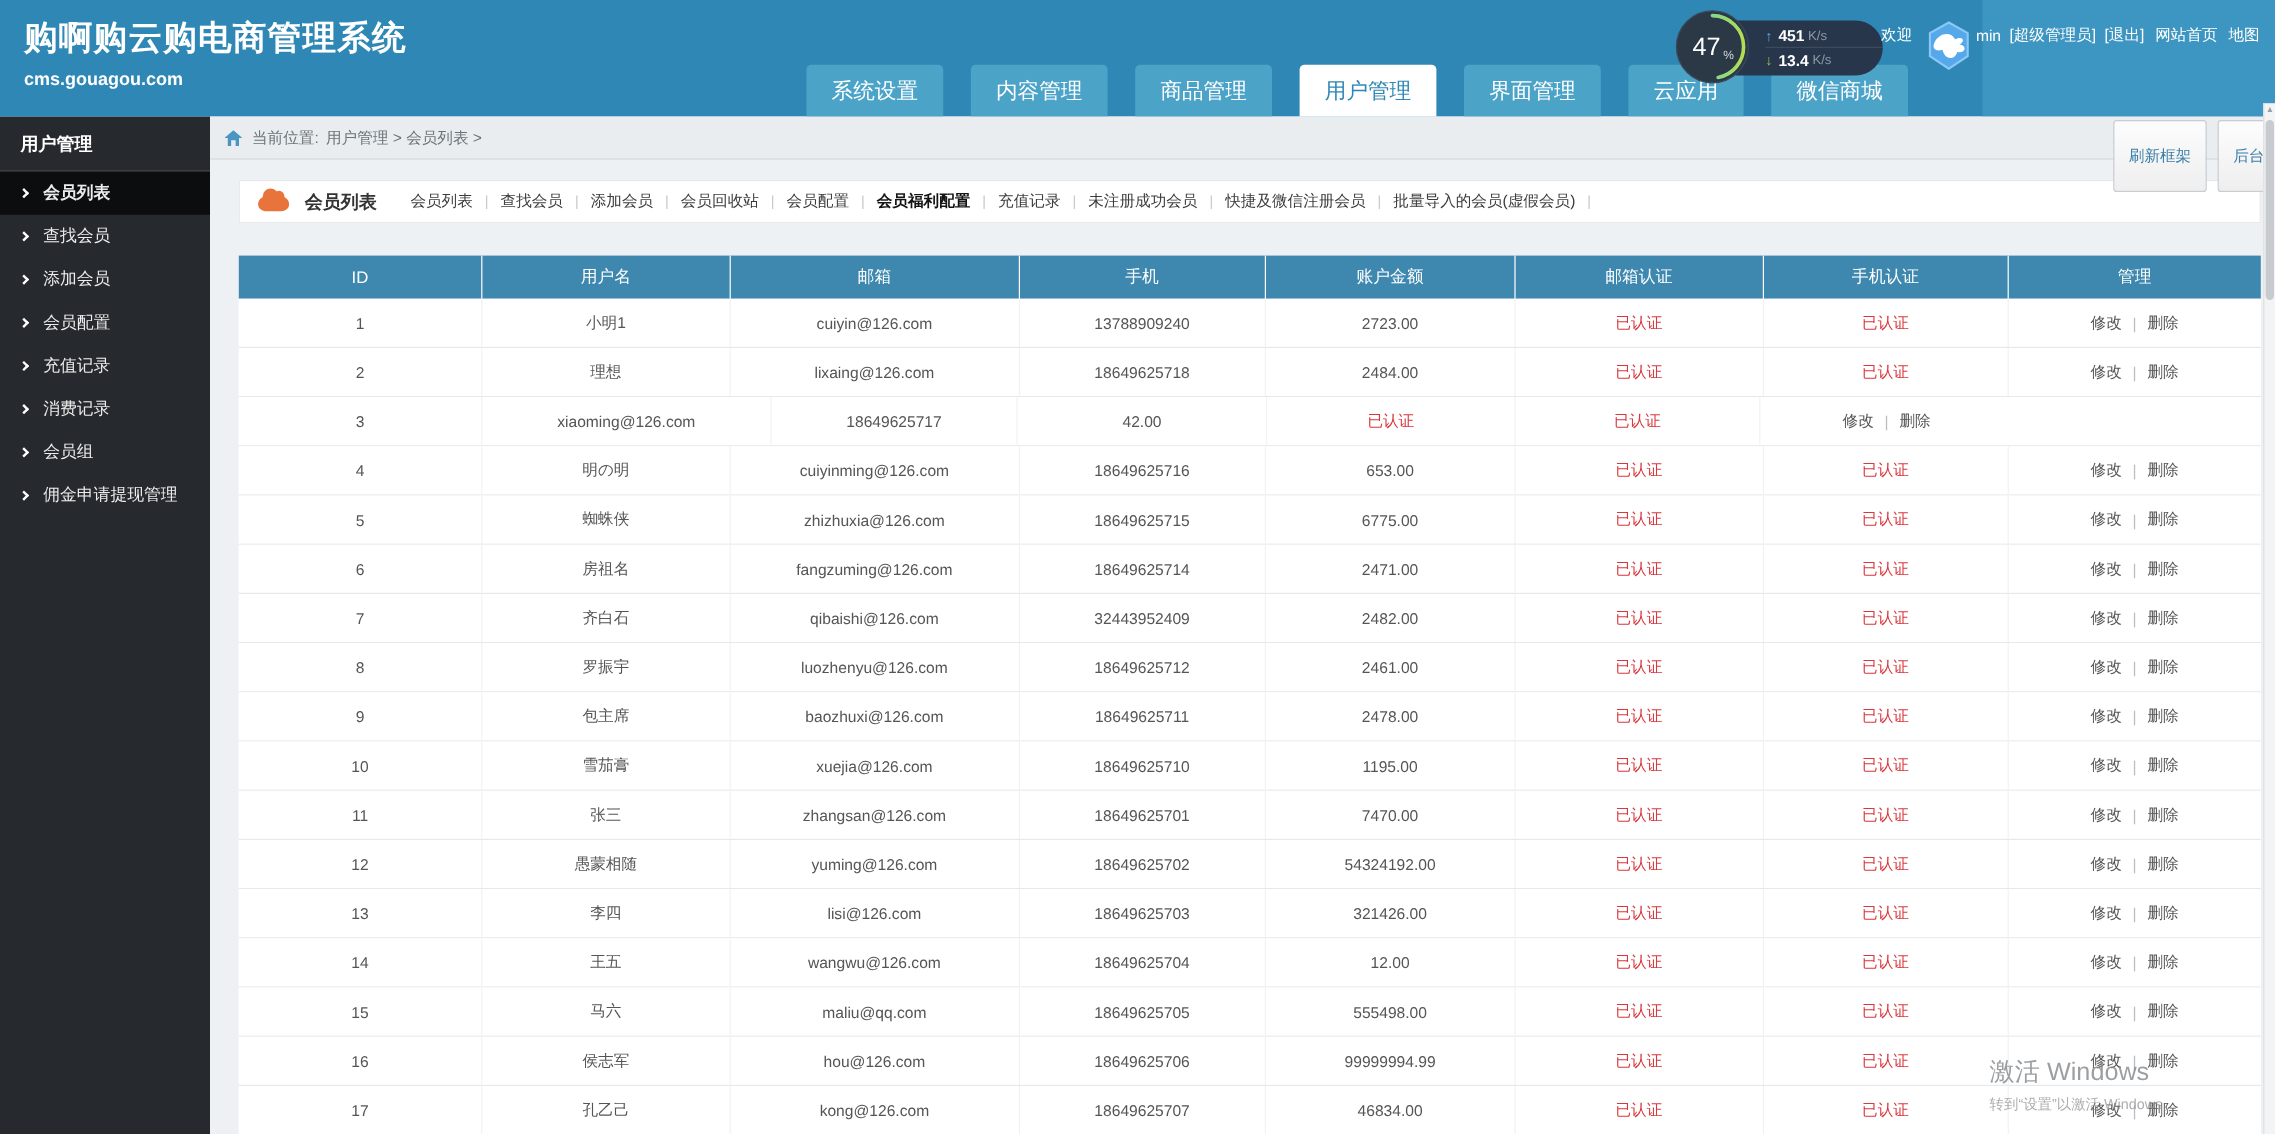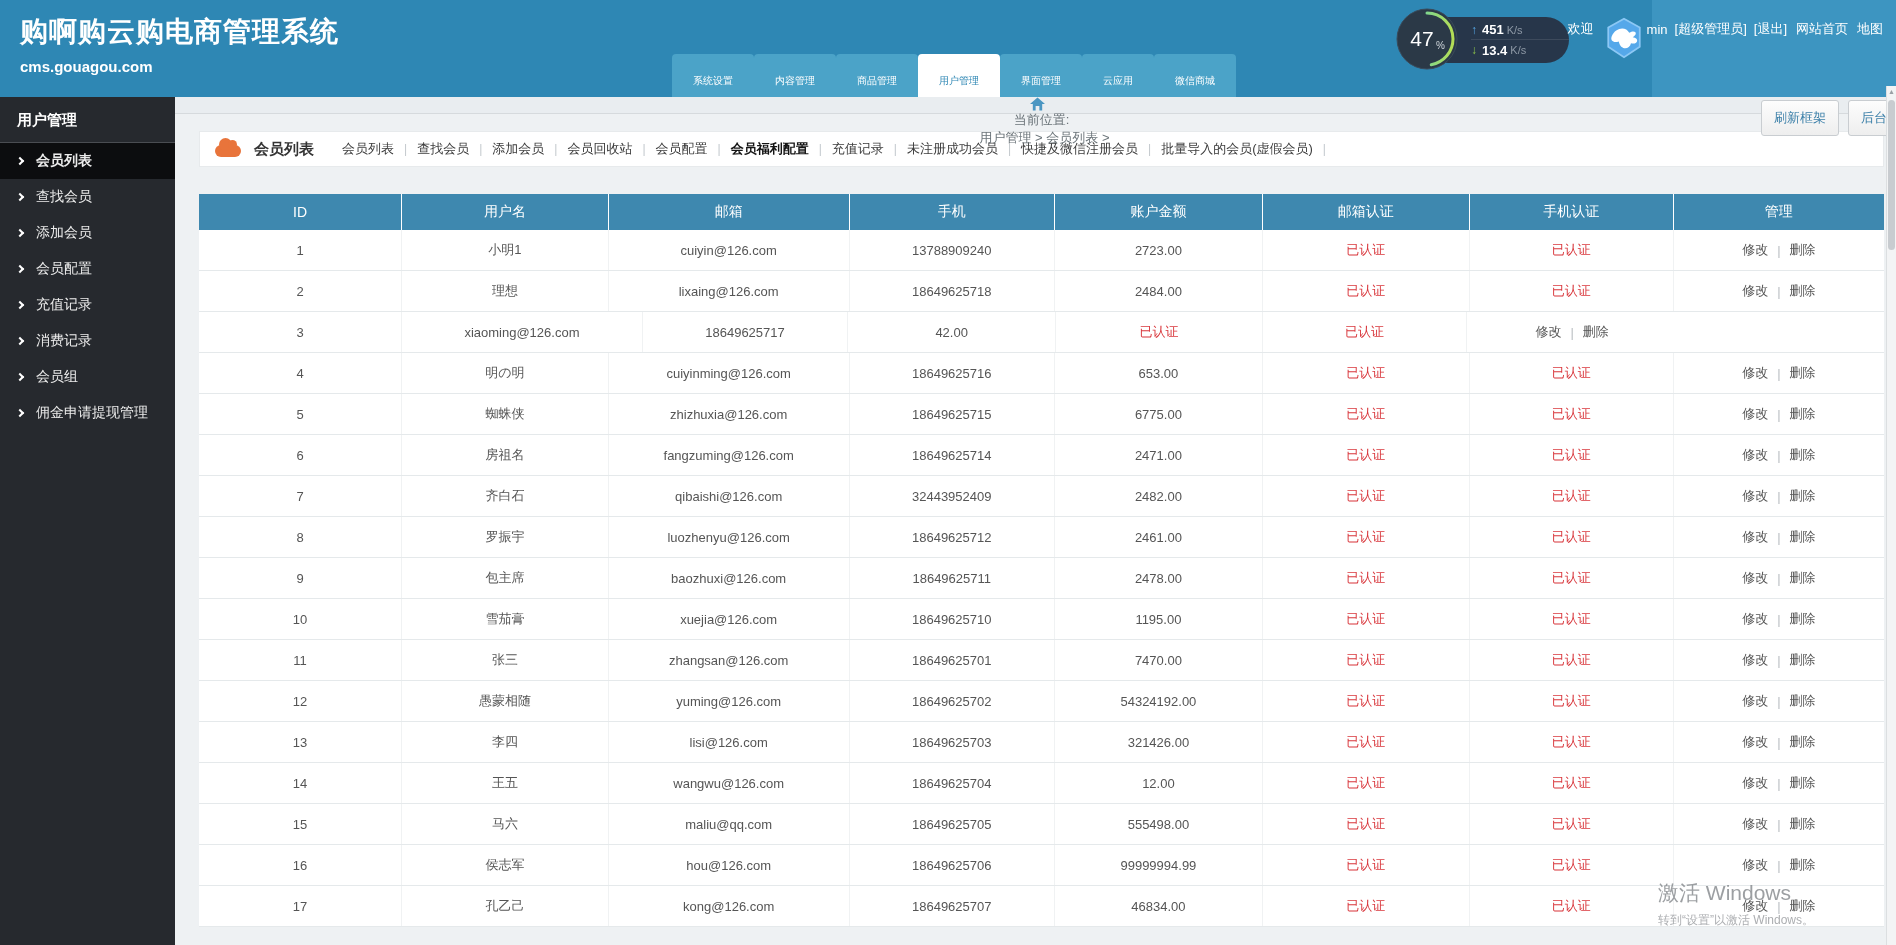--- a/index.html
+++ b/index.html
@@ -8,21 +8,21 @@
   #screen { position:relative; width:1896px; height:945px; background:#eef1f3; overflow:hidden; }
 
   
   .header { position:relative; height:97px; background:#2e87b4; }
   .header-right-panel { position:absolute; top:0; right:0; width:244px; height:97px; background:#3d95c1; }
   .brand { position:absolute; top:13px; left:20px; color:#fff; }
   .brand .title { font-size:28px; font-weight:bold; letter-spacing:1px; }
   .brand .sub { font-size:15px; font-weight:bold; margin-top:7px; }
 
   .tabs { position:absolute; left:672px; bottom:0; display:flex; }
-  .tab { background:#4ba3c8; color:#fff; font-size:10px; padding:20px 21px 9px; border-radius:4px 4px 0 0; margin-right:0; cursor:pointer; white-space:nowrap; }
+  .tab { background:#4ba3c8; color:#fff; font-size:18px; padding:10px 21px 9px; border-radius:4px 4px 0 0; margin-right:23px; cursor:pointer; white-space:nowrap; }
   .tab.active { background:#fff; color:#2e87b4; }
 
   
   .gauge-cluster { position:absolute; top:7px; left:1395px; width:176px; height:66px; cursor:pointer; }
   .pill { position:absolute; left:30px; top:10px; width:144px; height:46px; background:#27364a; border-radius:23px; padding-left:46px; display:flex; flex-direction:column; justify-content:center; }
   .pill-row { display:flex; align-items:center; height:20px; }
   .pill-row.first { border-bottom:1px solid rgba(255,255,255,0.10); }
   .arrow-up { color:#56a8e8; font-size:12px; margin-right:5px; }
   .arrow-down { color:#8bc34a; font-size:12px; margin-right:5px; }
   .pill-val { color:#fff; font-weight:bold; font-size:13px; }
@@ -37,24 +37,24 @@
 
   
   .bodyrow { display:flex; height:848px; }
   .sidebar { width:175px; flex-shrink:0; background:#26292e; }
   .sb-title { color:#fff; font-size:15px; font-weight:bold; padding:14px 17px 12px; border-bottom:1px solid #4a4d52; }
   .sb-item { display:flex; align-items:center; padding:0 17px; height:36px; color:#ececec; font-size:14px; cursor:pointer; }
   .sb-item.active { background:#0c0d0f; font-weight:bold; }
   .chev { width:6px; height:6px; border-top:2px solid #fff; border-right:2px solid #fff; transform:rotate(45deg); margin-right:13px; flex-shrink:0; }
 
   .main { flex:1; position:relative; overflow:hidden; }
-  .crumbbar { position:relative; height:17px; background:#e9edf0; border-bottom:1px solid #d6dadd; display:flex; align-items:center; padding-left:12px; color:#6b7479; font-size:13px;flex-direction:column; }
+  .crumbbar { position:relative; height:36px; background:#e9edf0; border-bottom:1px solid #d6dadd; display:flex; align-items:center; padding-left:12px; color:#6b7479; font-size:13px; }
   .home-icon { margin-right:8px; display:inline-flex; }
   .crumb-buttons { position:absolute; right:-30px; top:3px; display:flex; gap:9px; }
-  .cbtn { background:linear-gradient(#fdfdfd,#eeeeee); border:1px solid #c9cdd1; border-radius:3px; color:#3b7fa8; font-size:13px; padding:8px 12px; cursor:pointer; white-space:nowrap; }
+  .cbtn { background:linear-gradient(#fdfdfd,#eeeeee); border:1px solid #c9cdd1; border-radius:3px; color:#3b7fa8; font-size:13px; padding:20px 12px; cursor:pointer; white-space:nowrap; }
 
   .content { padding:17px 12px 0 24px; }
   .subnav { background:#fff; border:1px solid #e7eaec; height:36px; display:flex; align-items:center; padding:0 15px; }
   .cloud { width:26px; height:12px; background:#e8743b; border-radius:10px; position:relative; margin-right:13px; margin-top:4px; flex-shrink:0; }
   .cloud::before { content:''; position:absolute; width:13px; height:13px; background:#e8743b; border-radius:50%; top:-7px; left:4px; }
   .cloud::after { content:''; position:absolute; width:9px; height:9px; background:#e8743b; border-radius:50%; top:-5px; left:13px; }
   .subnav-title { font-weight:bold; font-size:15px; color:#333; margin-right:28px; white-space:nowrap; }
   .snlinks { display:flex; align-items:center; white-space:nowrap; overflow:hidden; }
   .snlink { color:#3c3c3c; font-size:13px; cursor:pointer; }
   .snlink.bold { font-weight:bold; color:#141414; }

